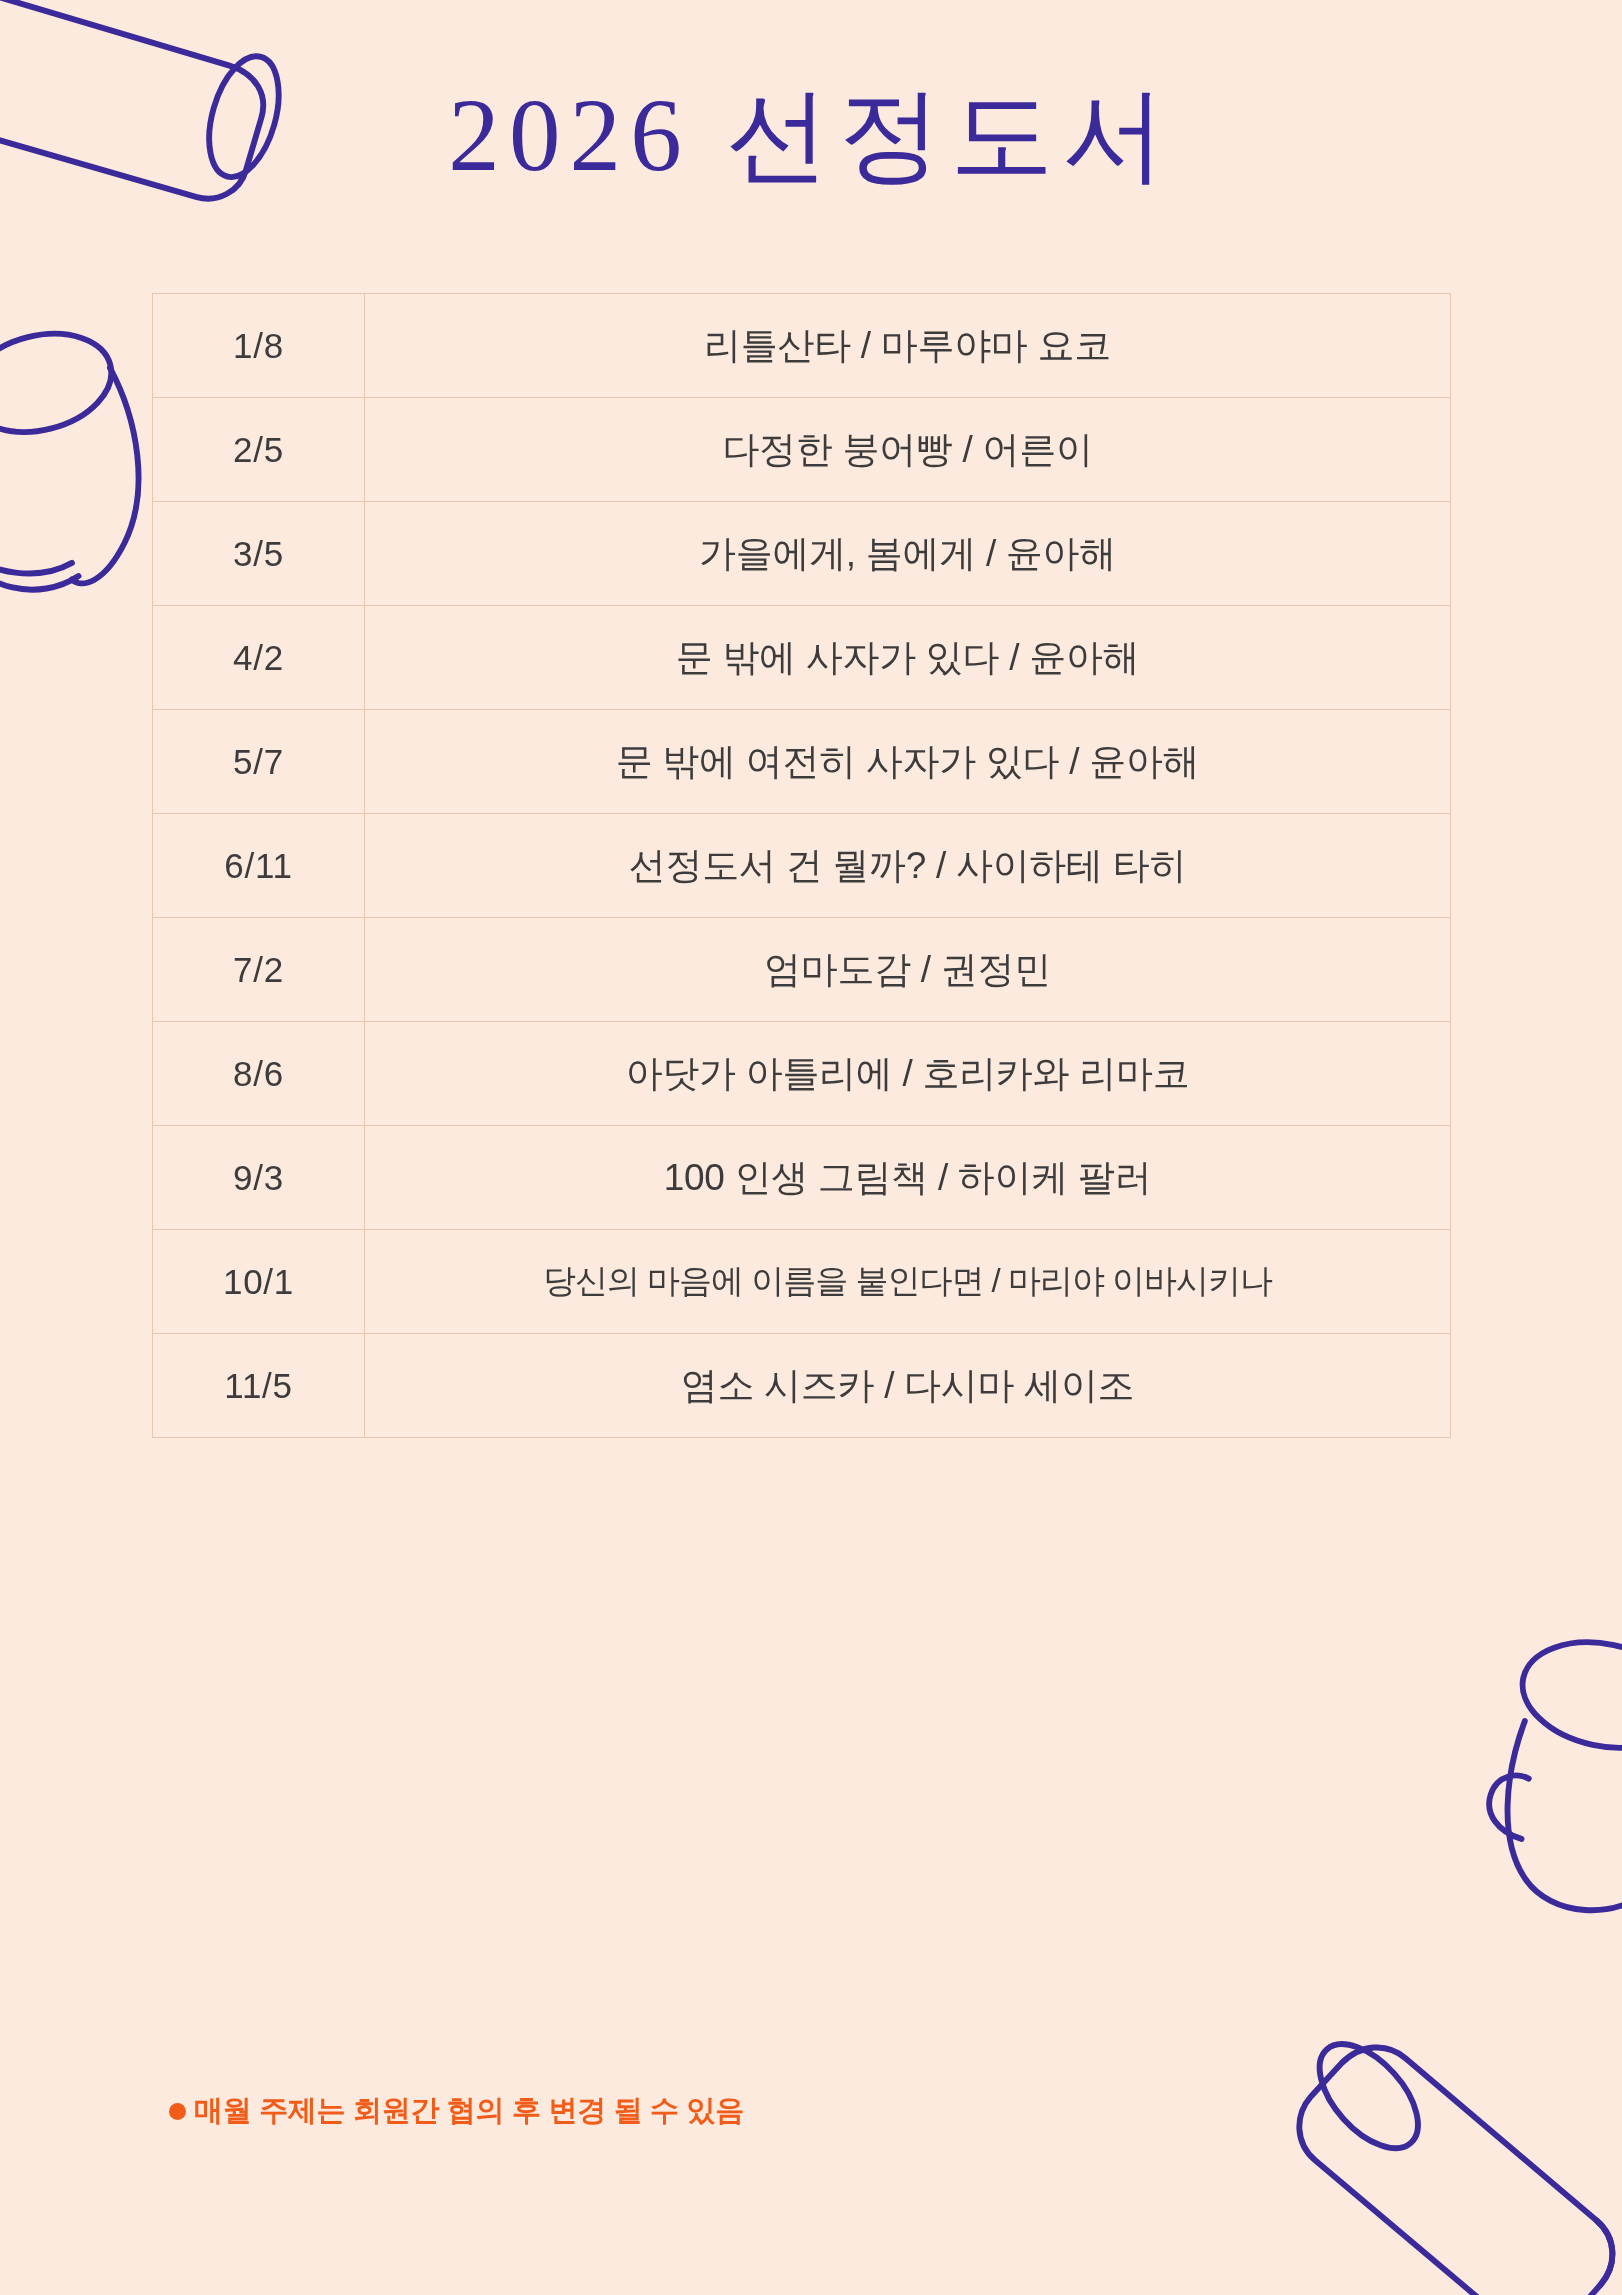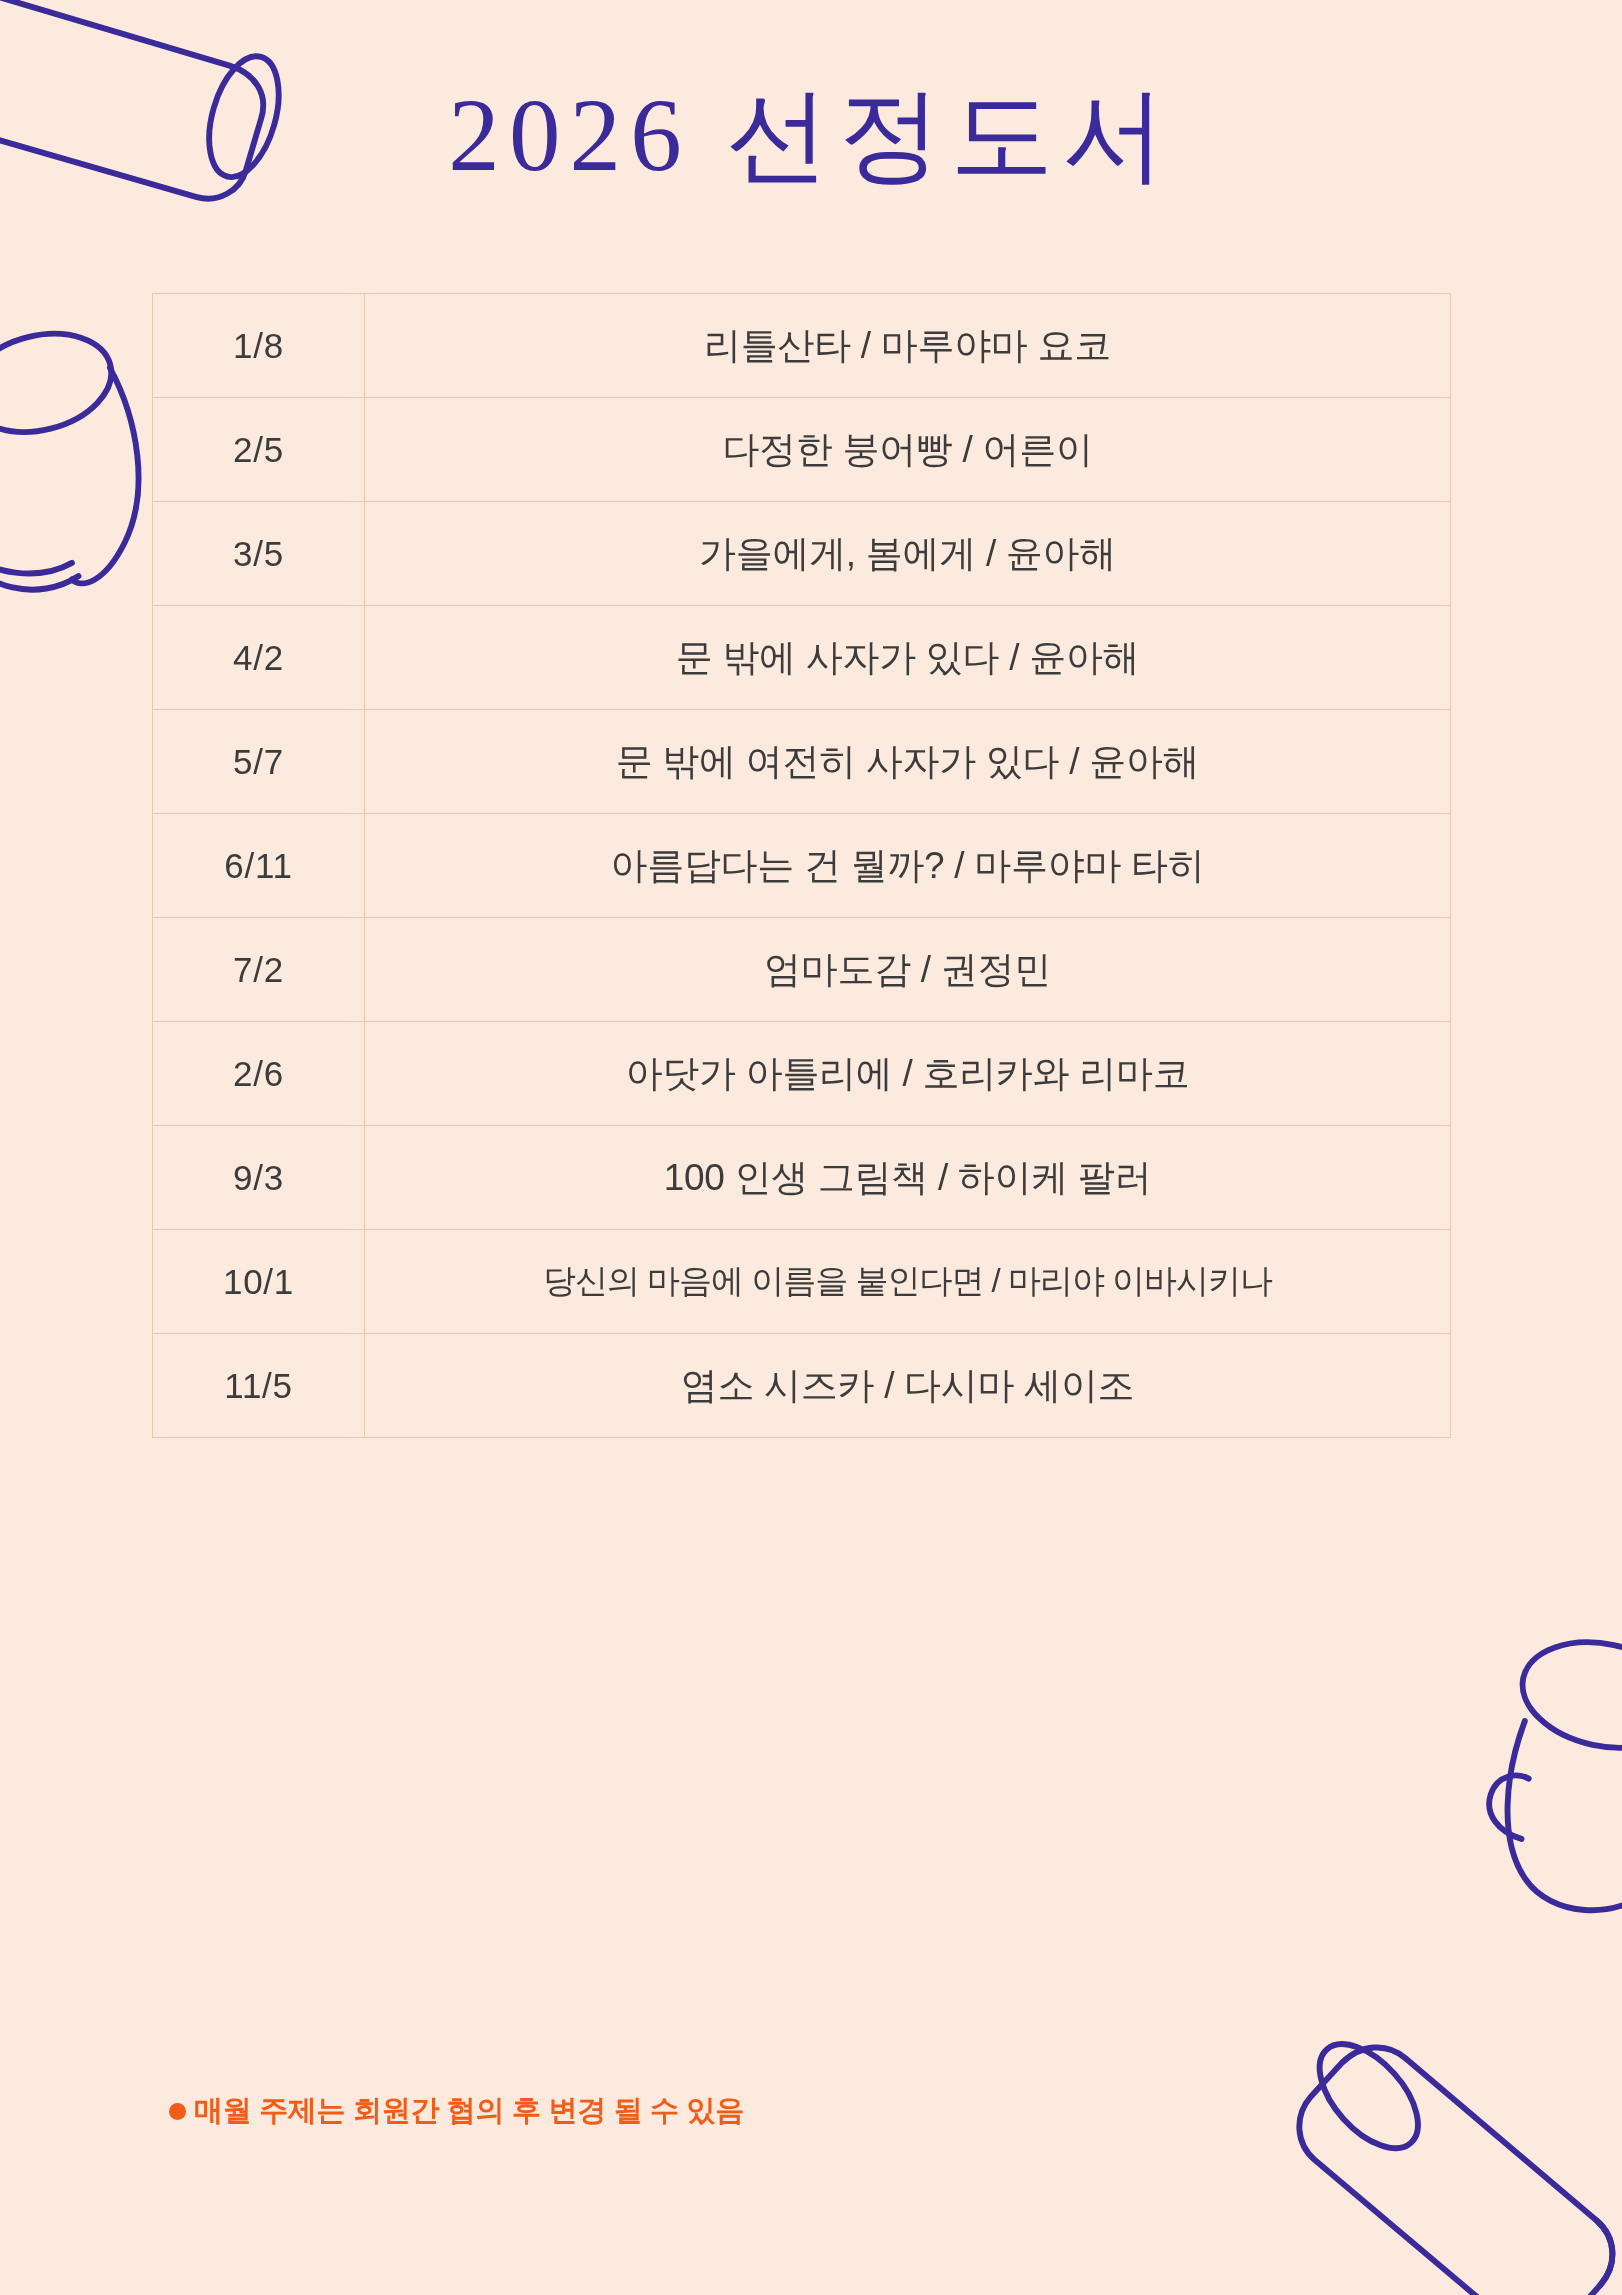--- a/index.html
+++ b/index.html
@@ -176,28 +176,28 @@
         <tr>
           <td class="date-cell">4/2</td>
           <td class="title-cell">문 밖에 사자가 있다 / 윤아해</td>
         </tr>
         <tr>
           <td class="date-cell">5/7</td>
           <td class="title-cell">문 밖에 여전히 사자가 있다 / 윤아해</td>
         </tr>
         <tr>
           <td class="date-cell">6/11</td>
-          <td class="title-cell">아름답다는 건 뭘까? / 마루야마 타히</td>
+          <td class="title-cell">선정도서 건 뭘까? / 사이하테 타히</td>
         </tr>
         <tr>
           <td class="date-cell">7/2</td>
           <td class="title-cell">엄마도감 / 권정민</td>
         </tr>
         <tr>
-          <td class="date-cell">2/6</td>
+          <td class="date-cell">8/6</td>
           <td class="title-cell">아닷가 아틀리에 / 호리카와 리마코</td>
         </tr>
         <tr>
           <td class="date-cell">9/3</td>
           <td class="title-cell">100 인생 그림책 / 하이케 팔러</td>
         </tr>
         <tr>
           <td class="date-cell">10/1</td>
           <td class="title-cell long">당신의 마음에 이름을 붙인다면 / 마리야 이바시키나</td>
         </tr>

